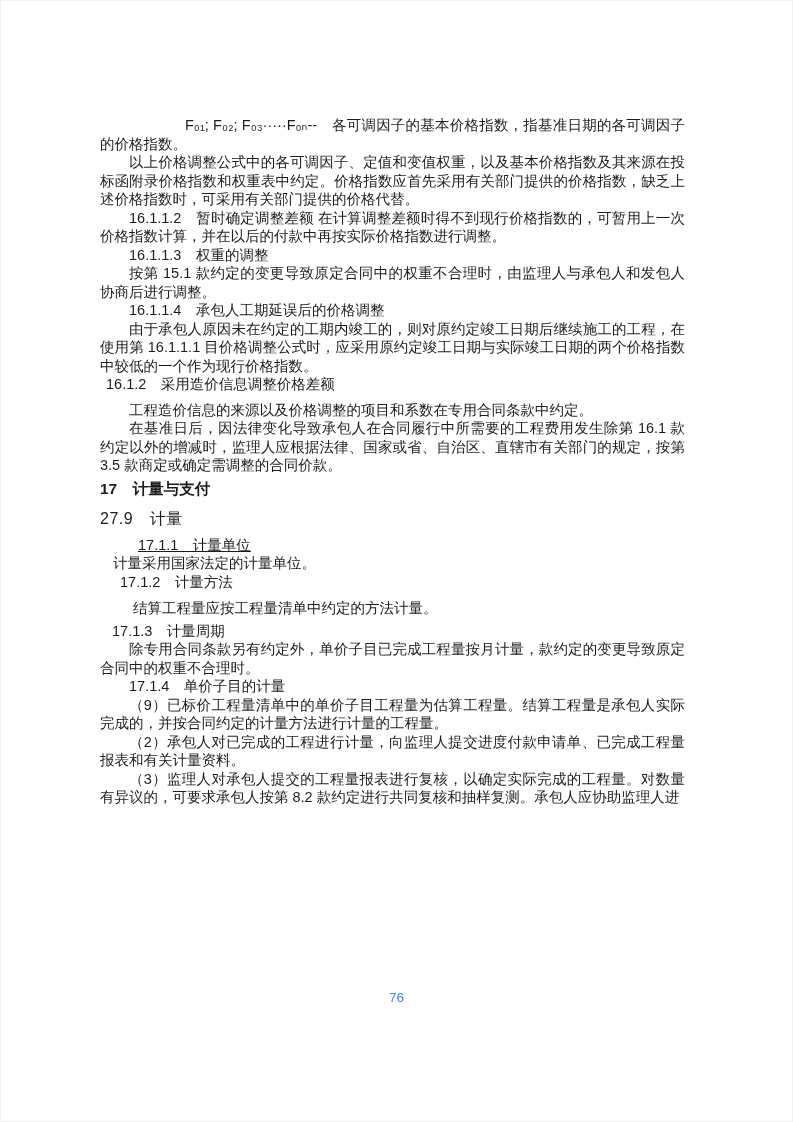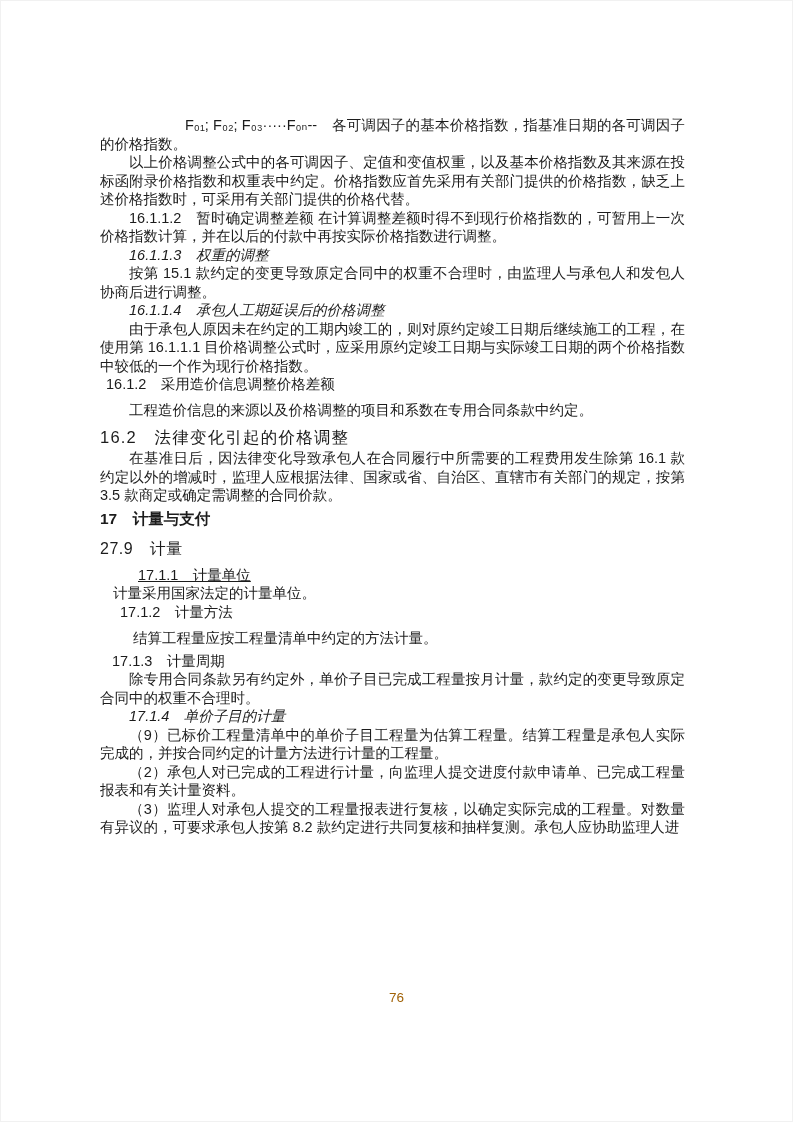--- a/index.html
+++ b/index.html
@@ -35,21 +35,21 @@
   }
   .para       { text-indent: 29px; }
   .para-formula { text-indent: 85px; }
   .para-loose { line-height: 25.5px; margin-top: 2px !important; }
   .para-source { margin-top: 7px !important; }
   .ind-0   { text-indent: 0; }
   .ind-6   { text-indent: 6px; }
   .ind-12  { text-indent: 12px; }
   .ind-13  { text-indent: 13px; }
   .ind-20  { text-indent: 20px; }
-  .ind-29  { text-indent: 29px; font-style: italic; }
+  .ind-29  { text-indent: 29px; }
   .ind-33  { text-indent: 33px; }
   .ind-38  { text-indent: 38px; }
   .h-section {
     font-size: 16.5px;
     line-height: 24px;
     letter-spacing: 1.2px;
     margin: 6px 0 0 0 !important;
     text-align: left;
   }
   .h-chapter {
@@ -69,21 +69,21 @@
   .mt-6 { margin-top: 6px !important; text-decoration: underline; }
   .mt-4 { margin-top: 4px !important; }
   .p-method { margin: 8px 0 2px 0 !important; }
   .footer {
     position: absolute;
     top: 990px;
     left: 0;
     width: 793px;
     text-align: center;
     font-size: 13.5px;
-    color: #a16207;
+    color: #3b82f6;
   }
 </style>
 </head>
 <body>
 
 <div class="page">
   <div class="content">
 
     <p class="para-formula">F₀₁; F₀₂; F₀₃·····F₀ₙ--　各可调因子的基本价格指数，指基准日期的各可调因子的价格指数。</p>
 
@@ -97,21 +97,20 @@
 
     <div class="hline ind-29">16.1.1.4　承包人工期延误后的价格调整</div>
 
     <p class="para">由于承包人原因未在约定的工期内竣工的，则对原约定竣工日期后继续施工的工程，在使用第 16.1.1.1 目价格调整公式时，应采用原约定竣工日期与实际竣工日期的两个价格指数中较低的一个作为现行价格指数。</p>
 
     <div class="hline ind-6">16.1.2　采用造价信息调整价格差额</div>
 
 
     <p class="para para-source">工程造价信息的来源以及价格调整的项目和系数在专用合同条款中约定。</p>
 
-    <div class="hline h-section ind-0">16.2　法律变化引起的价格调整</div>
 
     <p class="para">在基准日后，因法律变化导致承包人在合同履行中所需要的工程费用发生除第 16.1 款约定以外的增减时，监理人应根据法律、国家或省、自治区、直辖市有关部门的规定，按第 3.5 款商定或确定需调整的合同价款。</p>
 
     <div class="hline h-chapter ind-0">17　计量与支付</div>
 
     <div class="hline h-sub ind-0">27.9　计量</div>
 
     <div class="hline ind-38 mt-6">17.1.1　计量单位</div>
 
     <p class="para ind-13">计量采用国家法定的计量单位。</p>

